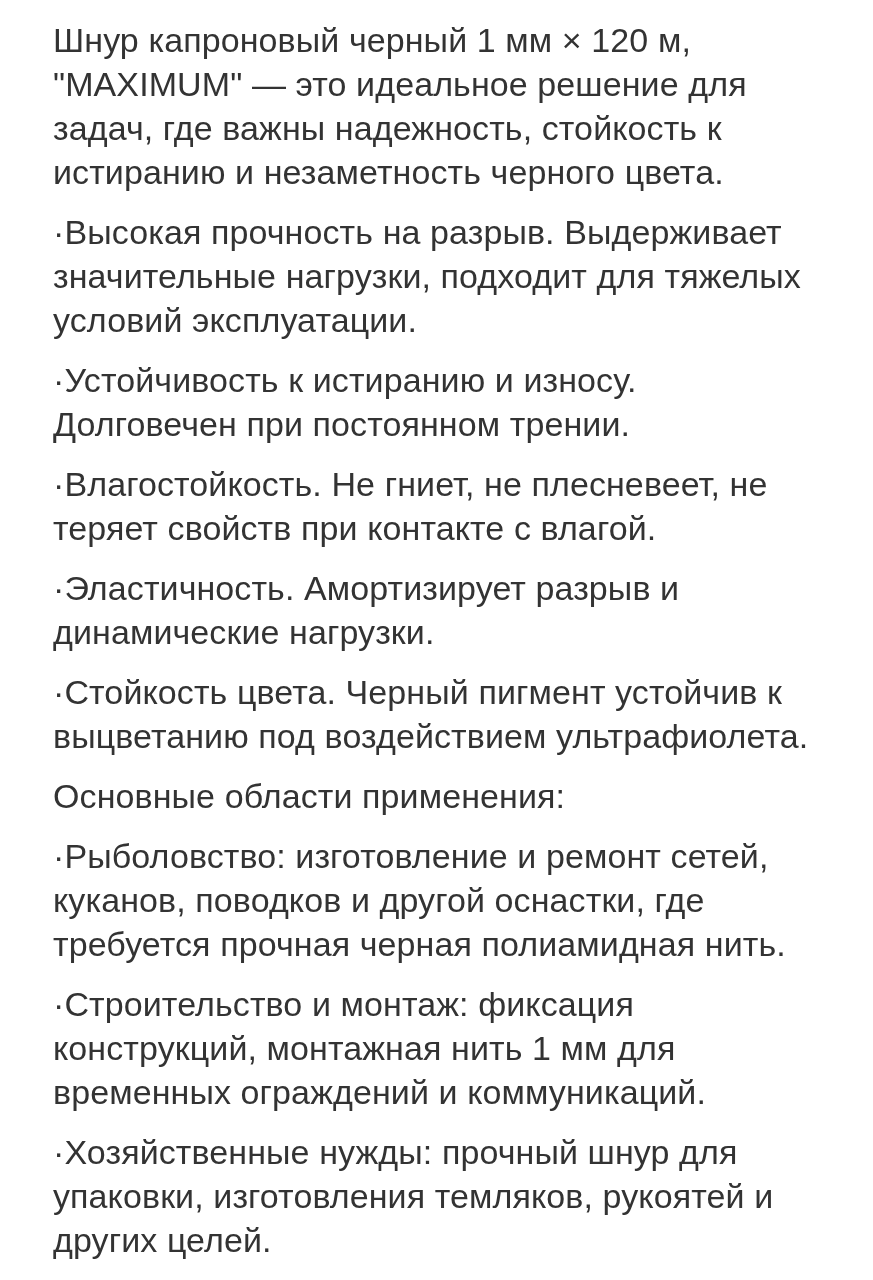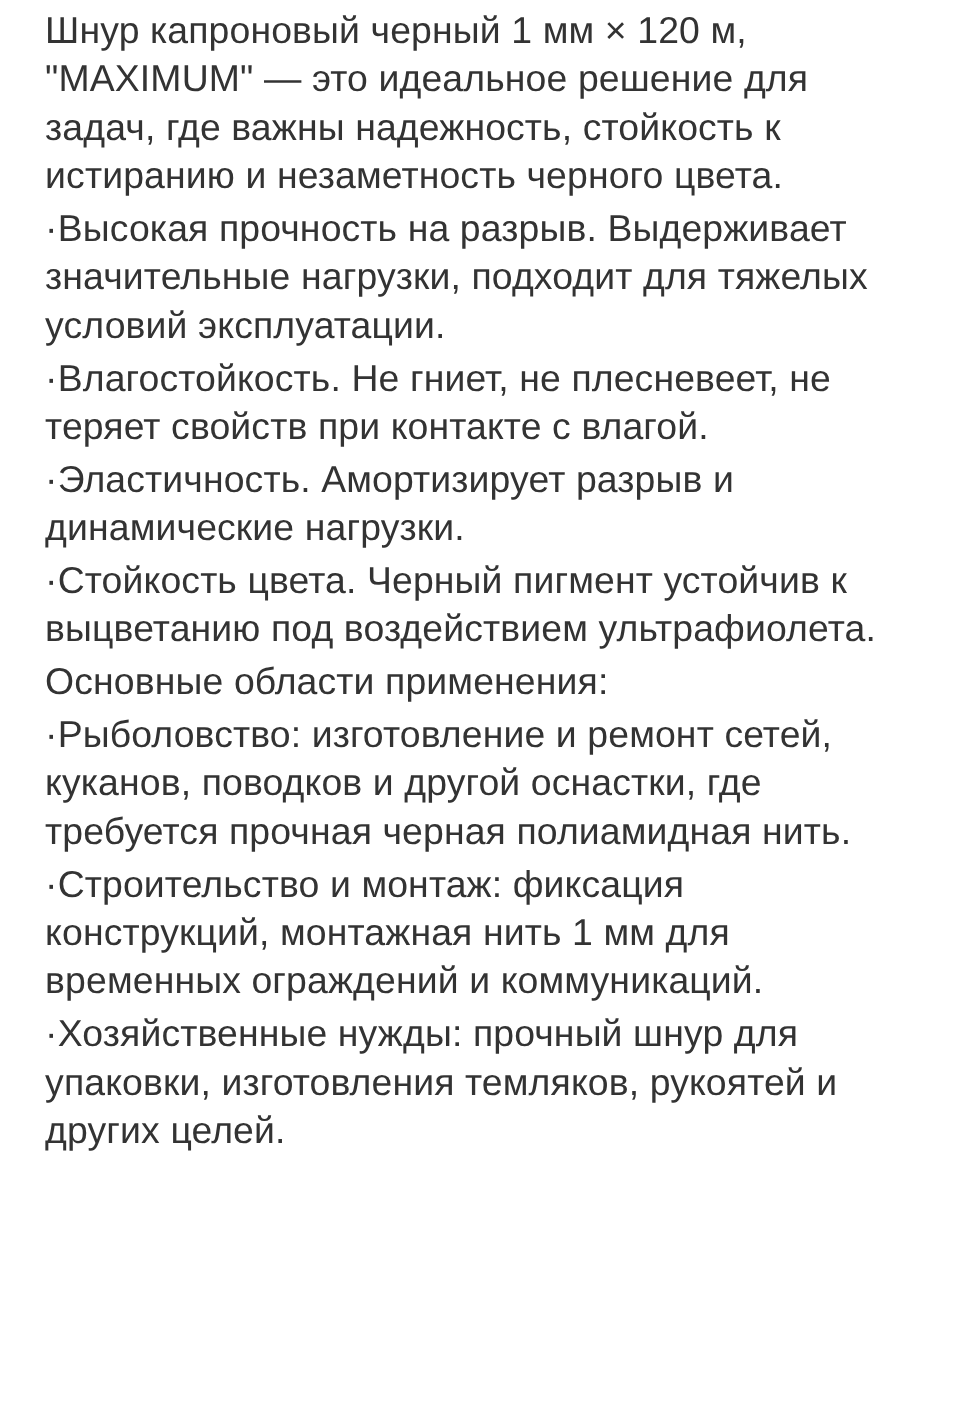--- a/index.html
+++ b/index.html
@@ -20,32 +20,33 @@
     width: 100%;
     padding: 2px 38px 0 37px;
     font-family: "Liberation Sans", sans-serif;
     font-size: 34px;
     line-height: 44px;
     font-weight: 400;
     color: #333333;
     letter-spacing: 0.1px;
   }
   .desc p {
-    margin: 4px;
+    margin: 16px;
     padding: 0;
     word-wrap: break-word;
   }
 </style>
 </head>
 <body>
 
 <div class="page">
   <div class="desc">
     <p>Шнур капроновый черный 1 мм × 120 м, "MAXIMUM" — это идеальное решение для задач, где важны надежность, стойкость к истиранию и незаметность черного цвета.</p>
     <p>·Высокая прочность на разрыв. Выдерживает значительные нагрузки, подходит для тяжелых условий эксплуатации.</p>
+    <p>·Устойчивость к истиранию и износу. Долговечен при постоянном трении.</p>
     <p>·Влагостойкость. Не гниет, не плесневеет, не теряет свойств при контакте с влагой.</p>
     <p>·Эластичность. Амортизирует разрыв и динамические нагрузки.</p>
     <p>·Стойкость цвета. Черный пигмент устойчив к выцветанию под воздействием ультрафиолета.</p>
     <p>Основные области применения:</p>
     <p>·Рыболовство: изготовление и ремонт сетей, куканов, поводков и другой оснастки, где требуется прочная черная полиамидная нить.</p>
     <p>·Строительство и монтаж: фиксация конструкций, монтажная нить 1 мм для временных ограждений и коммуникаций.</p>
     <p>·Хозяйственные нужды: прочный шнур для упаковки, изготовления темляков, рукоятей и других целей.</p>
   </div>
 </div>
 

